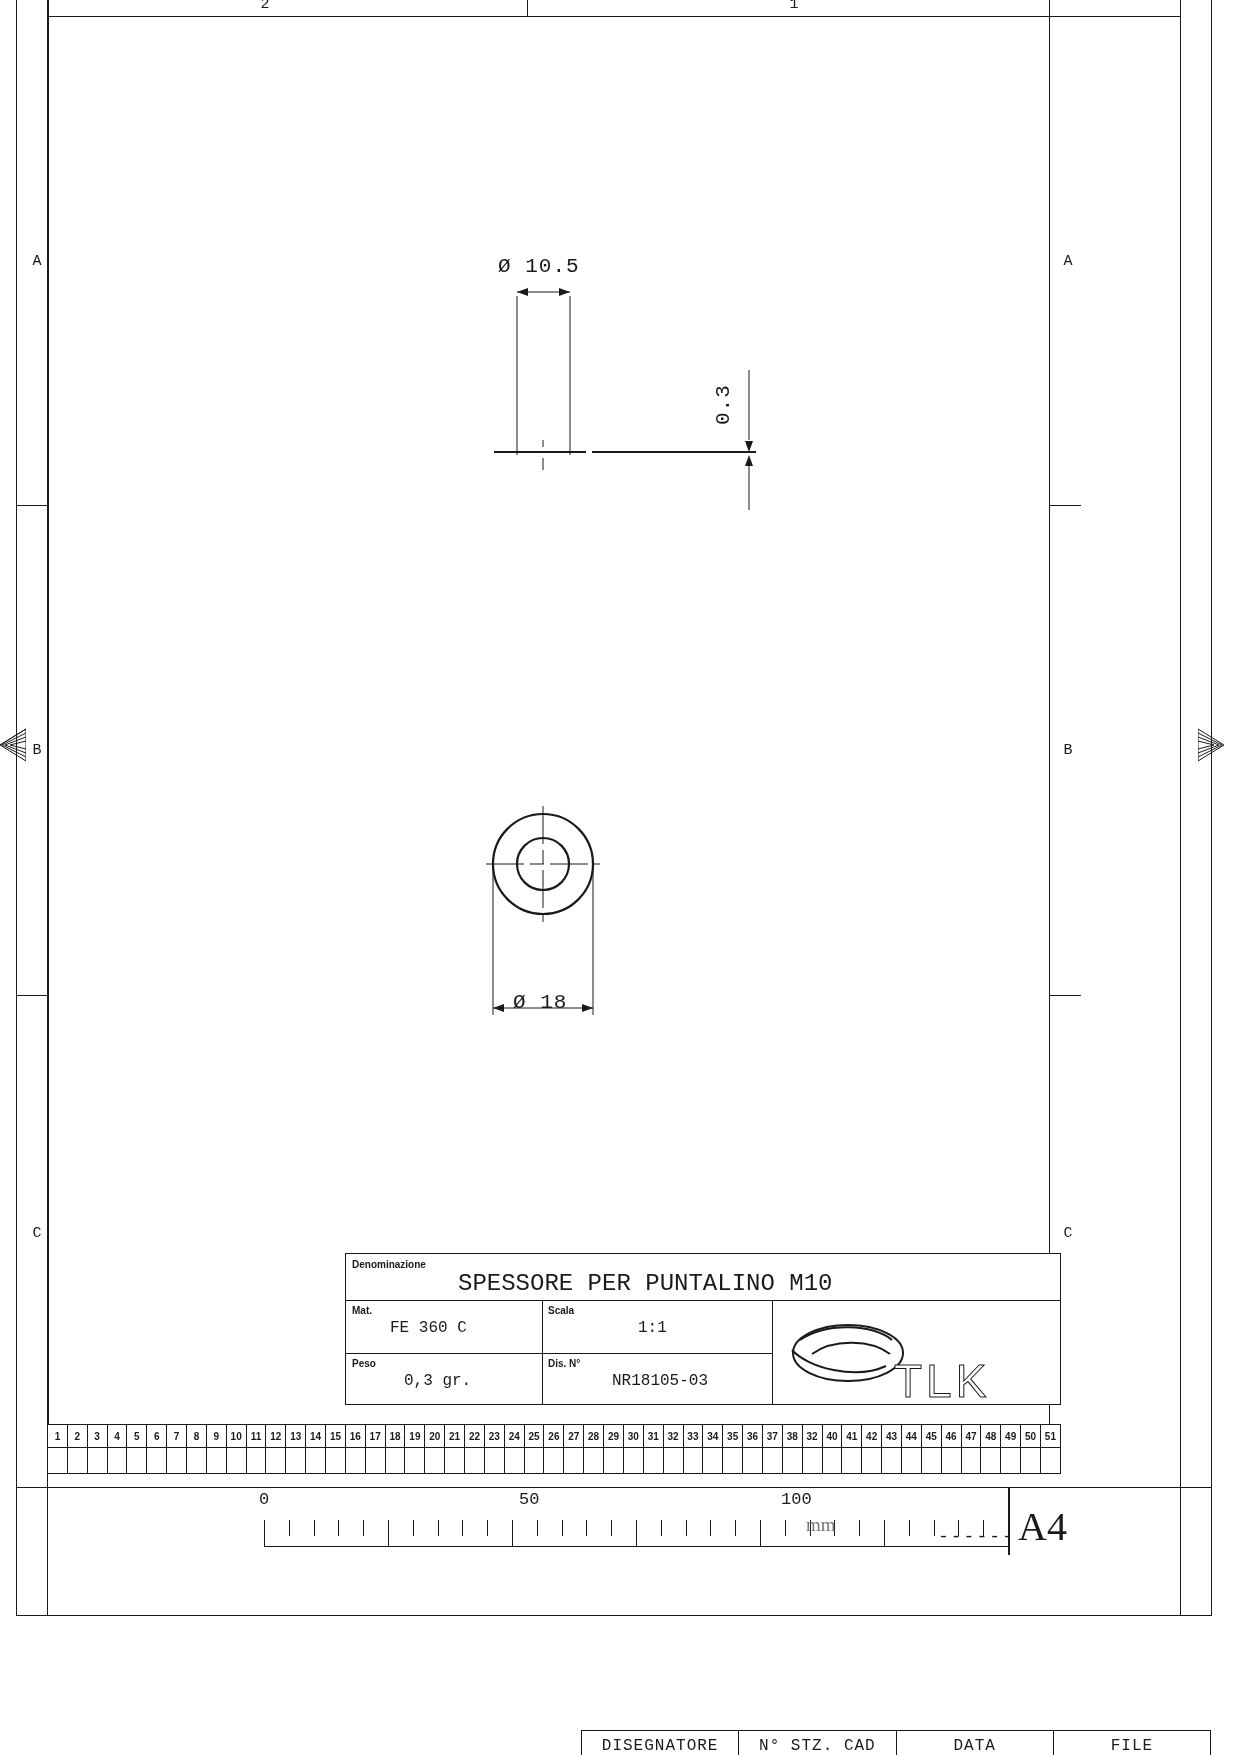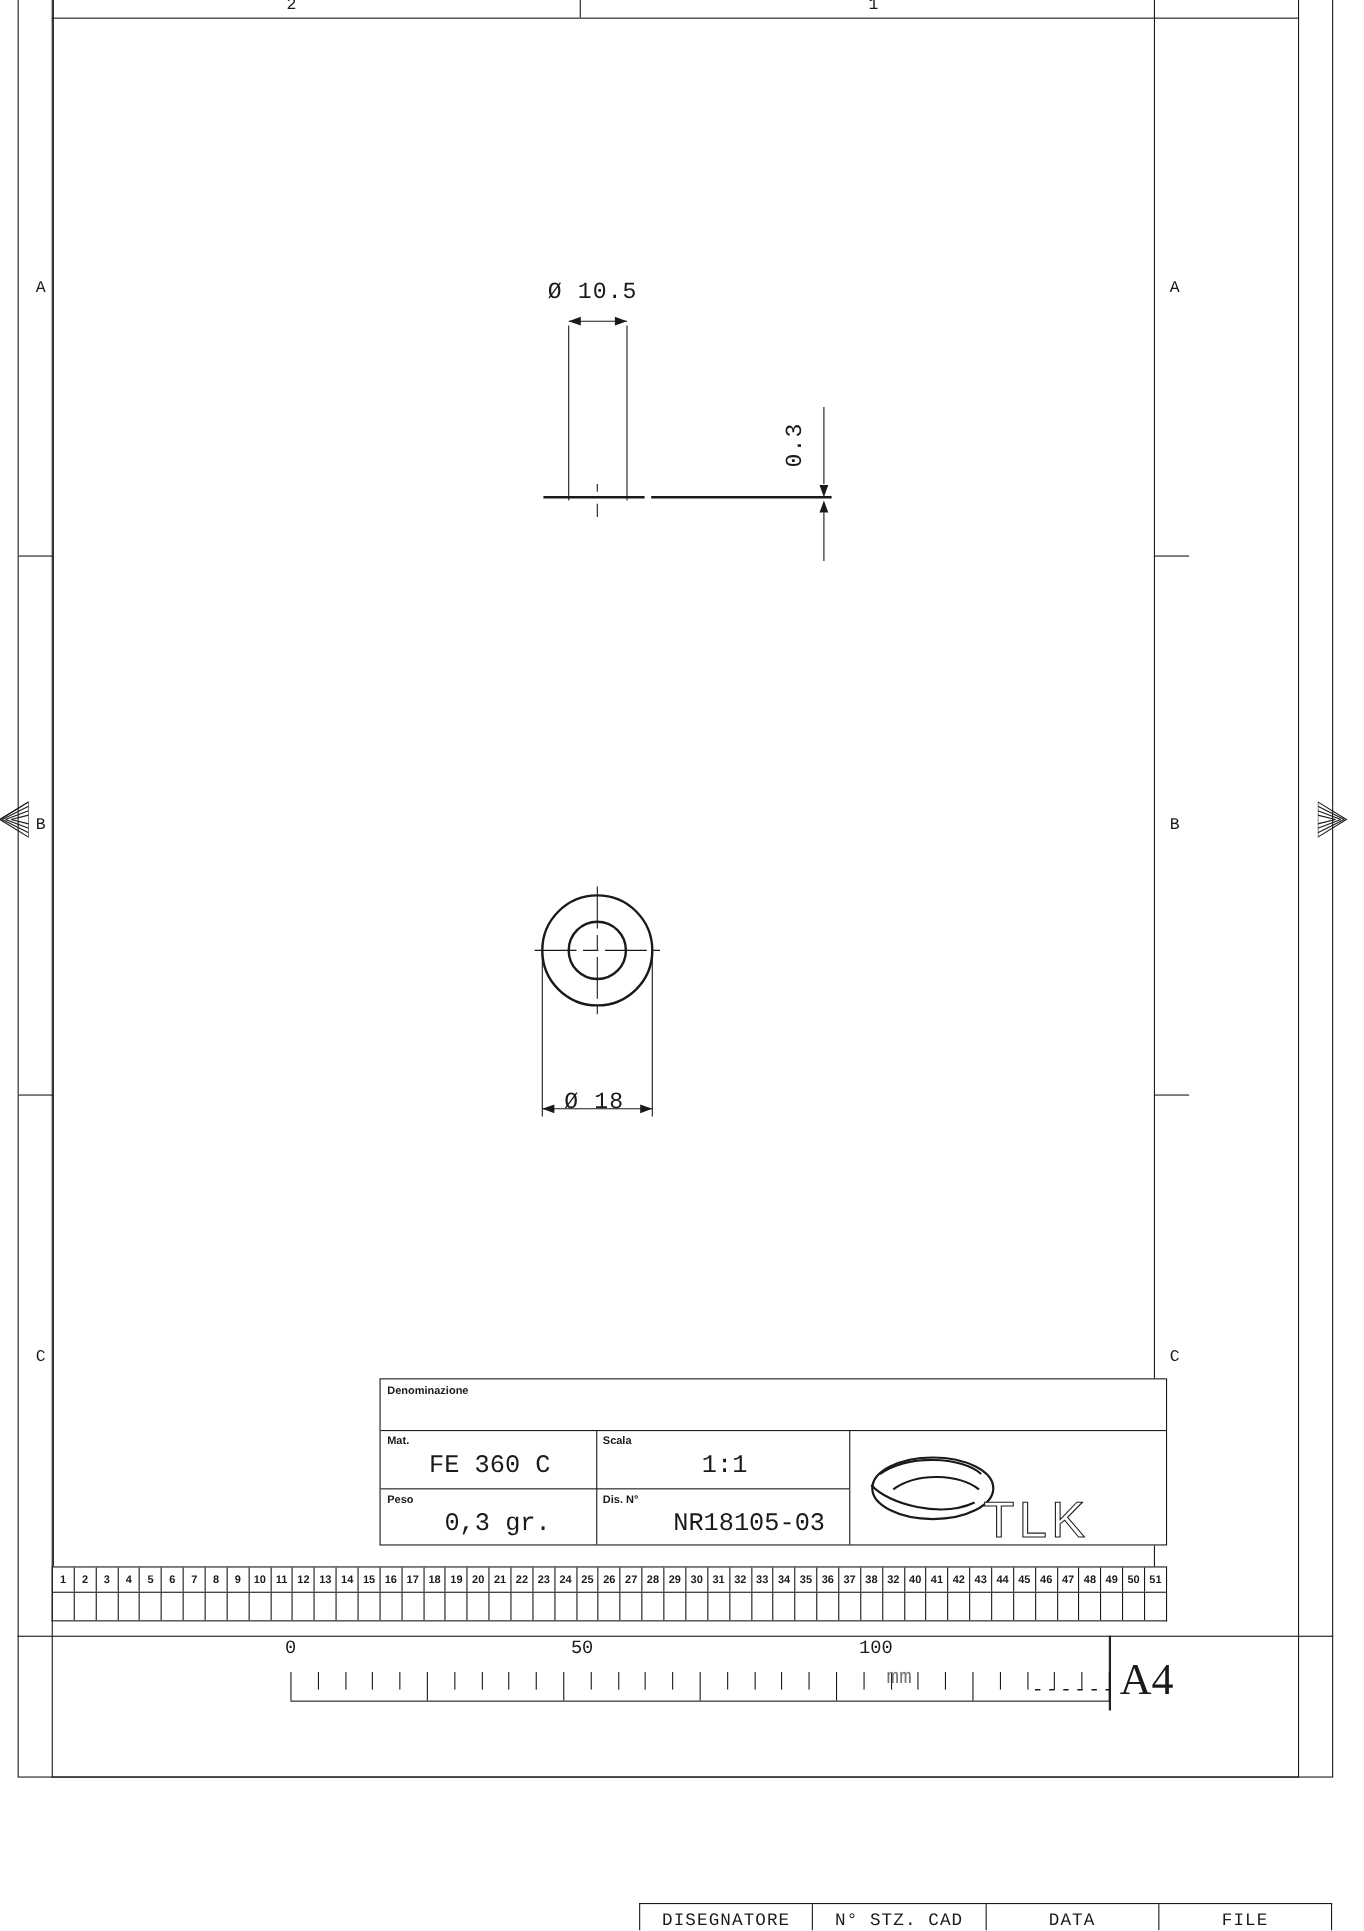--- a/index.html
+++ b/index.html
@@ -85,21 +85,21 @@
     position: absolute;
     font-family: "Liberation Sans", sans-serif;
     font-size: 10px;
     font-weight: bold;
     color: #1a1a1a;
     letter-spacing: 0px;
   }
   .tb-value {
     position: absolute;
     font-family: "Liberation Mono", monospace;
-    font-size: 23px;
+    font-size: 16px;
     color: #1a1a1a;
     white-space: nowrap;
   }
   
   #number-strip {
     position: absolute;
     left: 47px;
     top: 1424px;
     width: 1014px;
     height: 24px;
@@ -152,21 +152,21 @@
   #scale-ruler .sk {
     position: absolute;
     width: 1px;
     background: #1a1a1a;
     top: 0;
   }
   #mm-label {
     position: absolute;
     left: 806px;
     top: 1514px;
-    font-family: Liberation Mono, monospace;
+    font-family: Liberation Serif, serif;
     font-size: 19px;
     color: #777;
   }
   #format-label {
     position: absolute;
     left: 1018px;
     top: 1503px;
     font-family: "Liberation Serif", serif;
     font-size: 40px;
     color: #1a1a1a;
@@ -311,20 +311,21 @@
 
   <div id="title-block">
 
     <div class="line-h" style="left:0; top:46px; width:714px;"></div>
     <div class="line-h" style="left:0; top:99px; width:426px;"></div>
 
     <div class="line-v" style="left:196px; top:46px; height:104px;"></div>
     <div class="line-v" style="left:426px; top:46px; height:104px;"></div>
 
     <div class="tb-caption" style="left:6px; top:5px;">Denominazione</div>
+    <div class="tb-value" style="left:112px; top:16px; font-size:24px;">SPESSORE PER PUNTALINO M10</div>
 
     <div class="tb-caption" style="left:6px; top:51px;">Mat.</div>
     <div class="tb-value" style="left:44px; top:65px;">FE 360 C</div>
 
     <div class="tb-caption" style="left:202px; top:51px;">Scala</div>
     <div class="tb-value" style="left:292px; top:65px;text-align:center;">1:1</div>
 
     <div class="tb-caption" style="left:6px; top:104px;">Peso</div>
     <div class="tb-value" style="left:58px; top:118px;text-align:center;">0,3 gr.</div>
 

